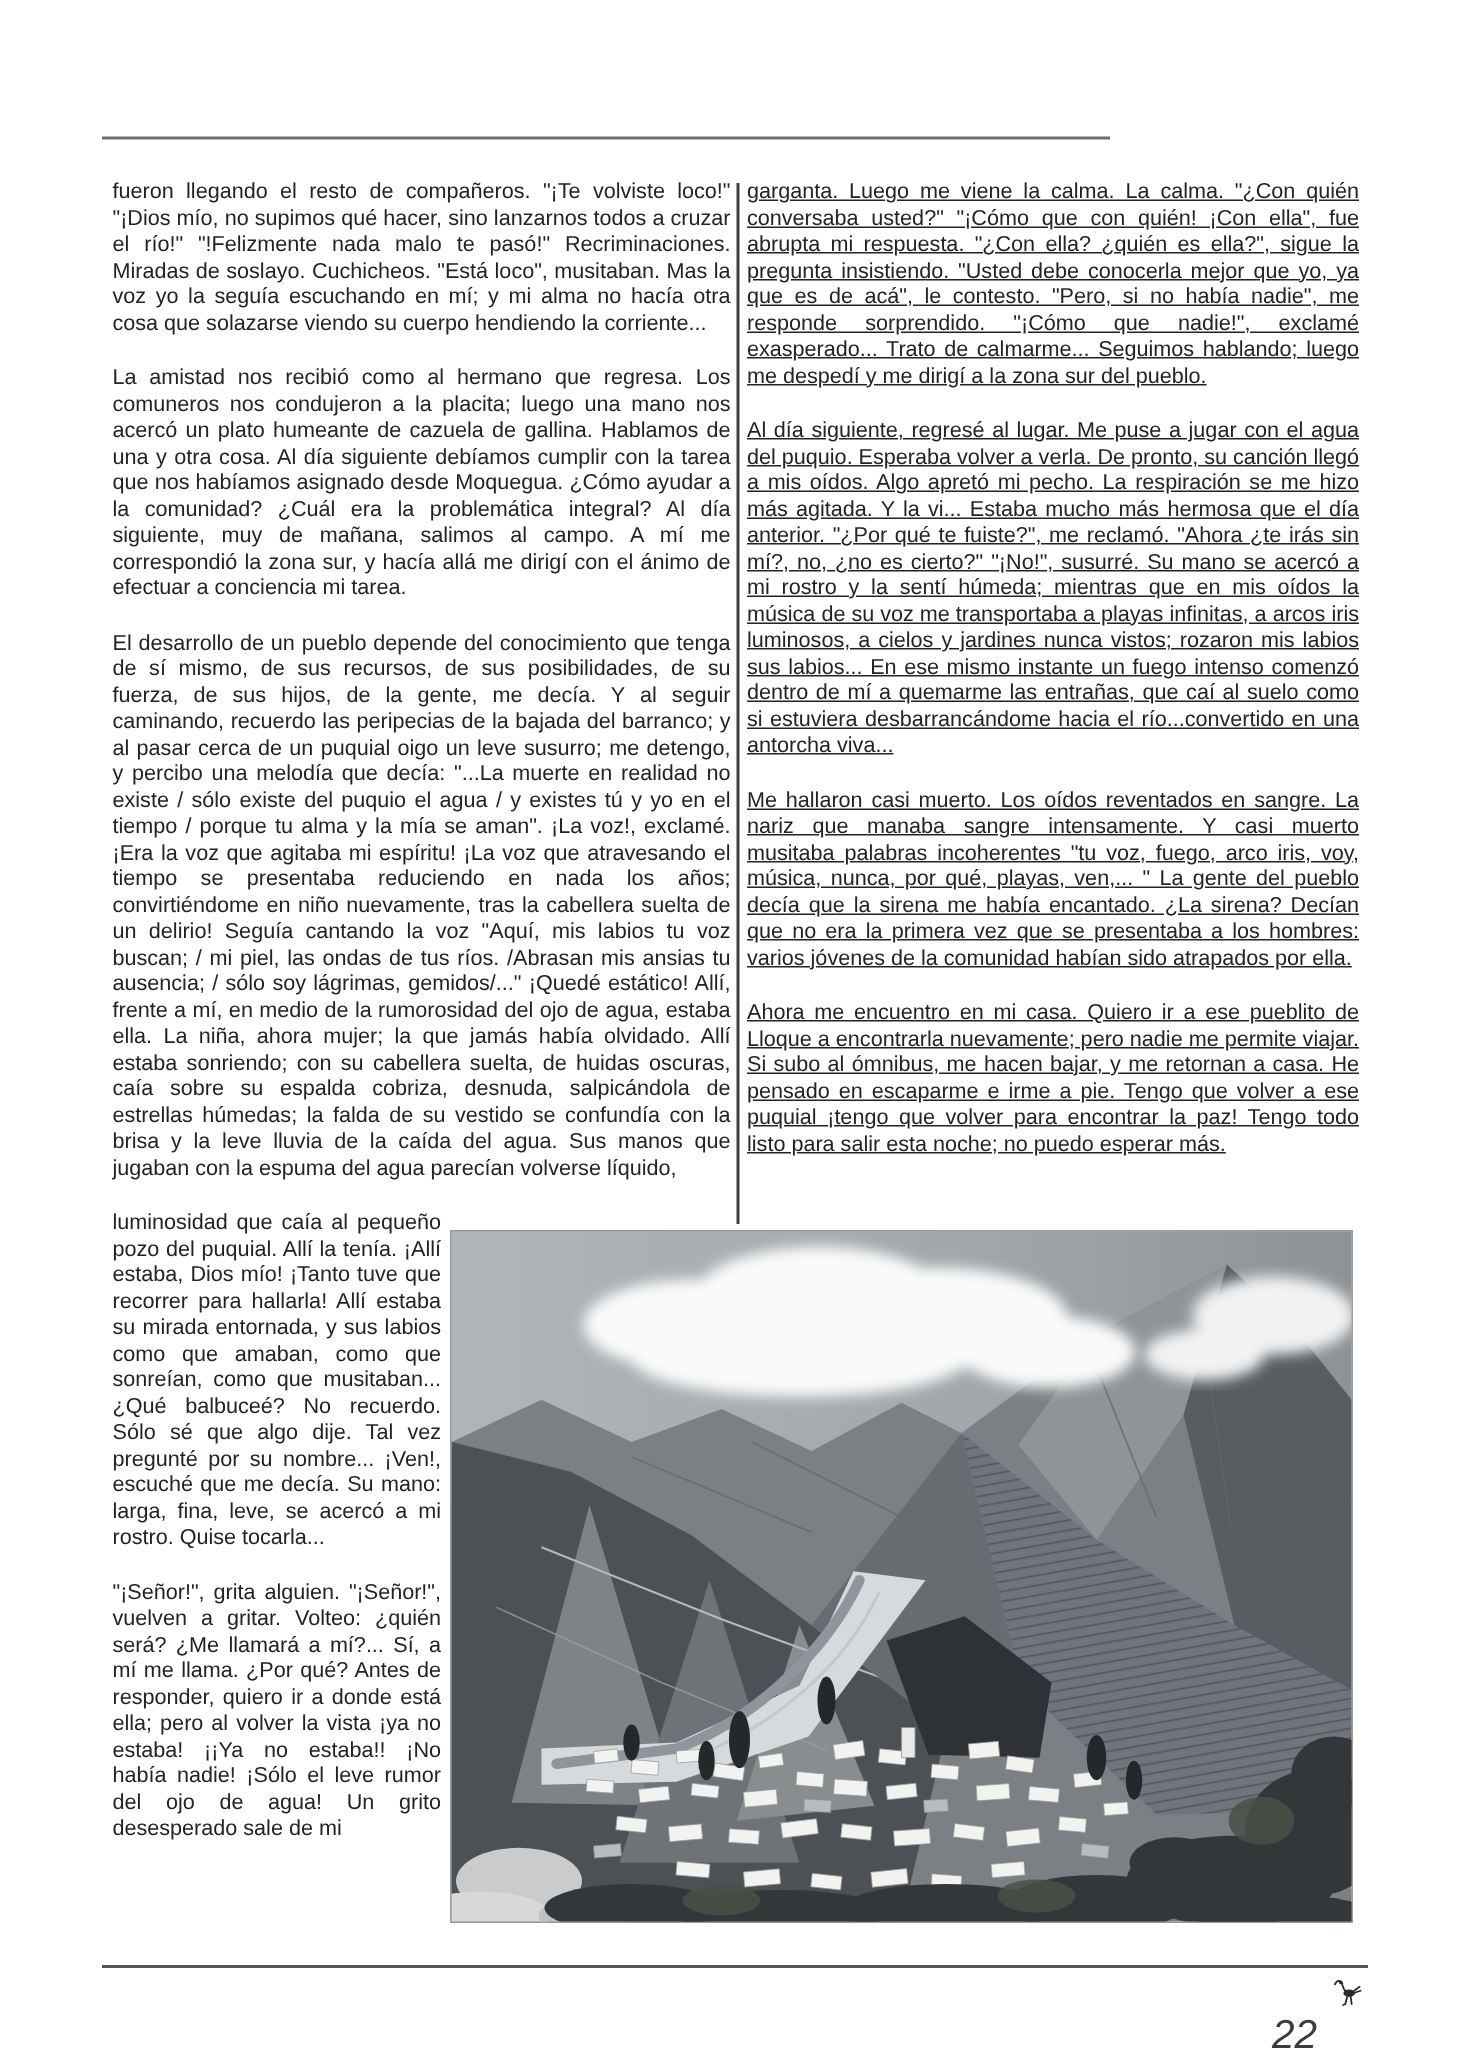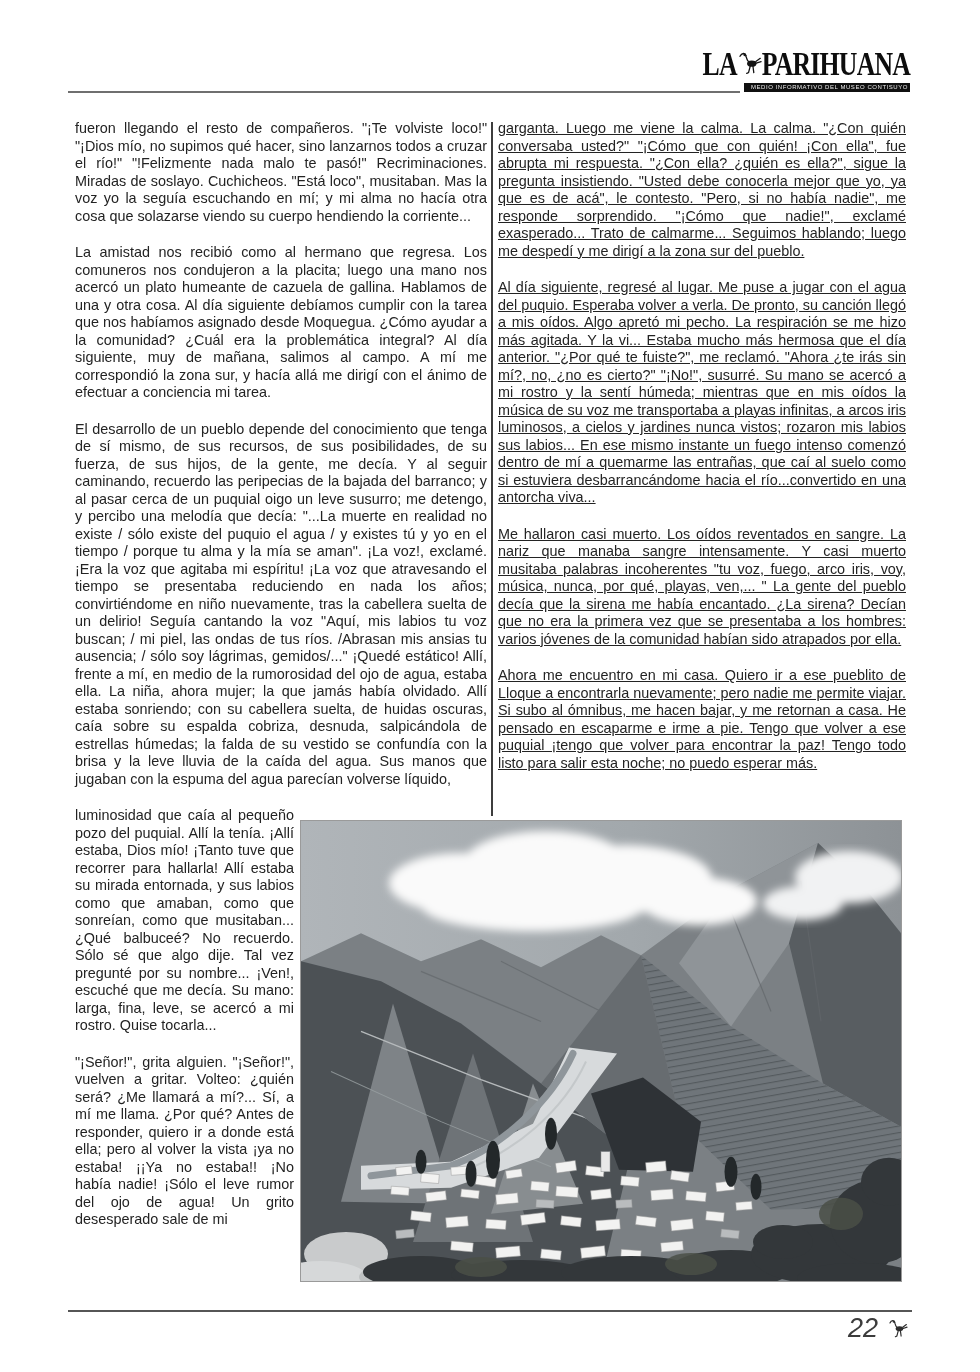--- a/index.html
+++ b/index.html
@@ -30,44 +30,27 @@
   .narrow{width:219px;}
   .vdivider{position:absolute; left:491px; top:122px; width:2px; height:694px; background:#3d3d3d; z-index:2;}
   
   .photo{position:absolute; left:300px; top:820px; width:602px; height:462px; z-index:1;
          border:1px solid #9a9a9a; box-sizing:border-box; background:#aeb3b7;}
   .photo svg{display:block; width:100%; height:100%;}
   
   .footer-rule{position:absolute; left:68px; top:1310px; width:844px; height:2px; background:#565656;}
   .pageno{position:absolute; top:1314px; right:72px; display:flex; align-items:flex-start; gap:9px;
           font-style:italic; font-size:27px; color:#3c3c3c; z-index:3;}
-  .pageno .num{line-height:1.1;}
+  .pageno .num{line-height:1.1;margin-top:28px;}
 </style>
 </head>
 <body>
 
 <div class="page">
 
-  <div class="masthead">
-    <div class="masthead-title">
-      <span>LA</span>
-      <span class="bird">
-        <svg width="26" height="26" viewBox="0 0 32 32" fill="none" stroke="#141414" stroke-width="1.6" stroke-linecap="round">
-          <path d="M4.5 9 C6.5 4.5, 11 4.5, 12 8.2"></path>
-          <circle cx="10.2" cy="7.2" r="1.6" fill="#141414" stroke="none"></circle>
-          <path d="M11.5 8.5 C13.5 12, 12.5 13.5, 15 15.5"></path>
-          <ellipse cx="19" cy="18" rx="5.8" ry="3.8" fill="#141414" stroke="none"></ellipse>
-          <path d="M24 15.5 L29.5 11.5 M24.5 17.5 L30.5 15.5"></path>
-          <path d="M17 21.5 L15 29 L12.8 30 M20.5 21.5 L21.5 29"></path>
-        </svg>
-      </span>
-      <span>PARIHUANA</span>
-    </div>
-    <div class="tagline-bar">MEDIO INFORMATIVO DEL MUSEO CONTISUYO</div>
-  </div>
   <div class="header-rule"></div>
 
   <figure class="photo" style="margin:0">
     <svg viewBox="0 0 600 459" preserveAspectRatio="none">
       <defs>
         <linearGradient id="sky" x1="0" y1="0" x2="1" y2="0">
           <stop offset="0" stop-color="#b0b5b9"></stop>
             <stop offset="0.55" stop-color="#a2a8ac"></stop>
             <stop offset="1" stop-color="#8d9296"></stop>
         </linearGradient>

